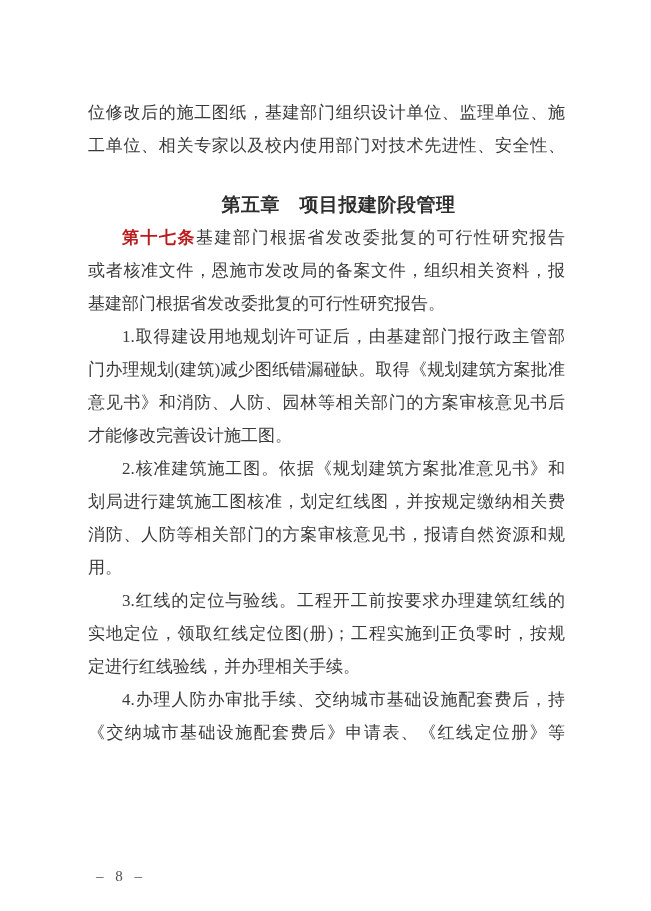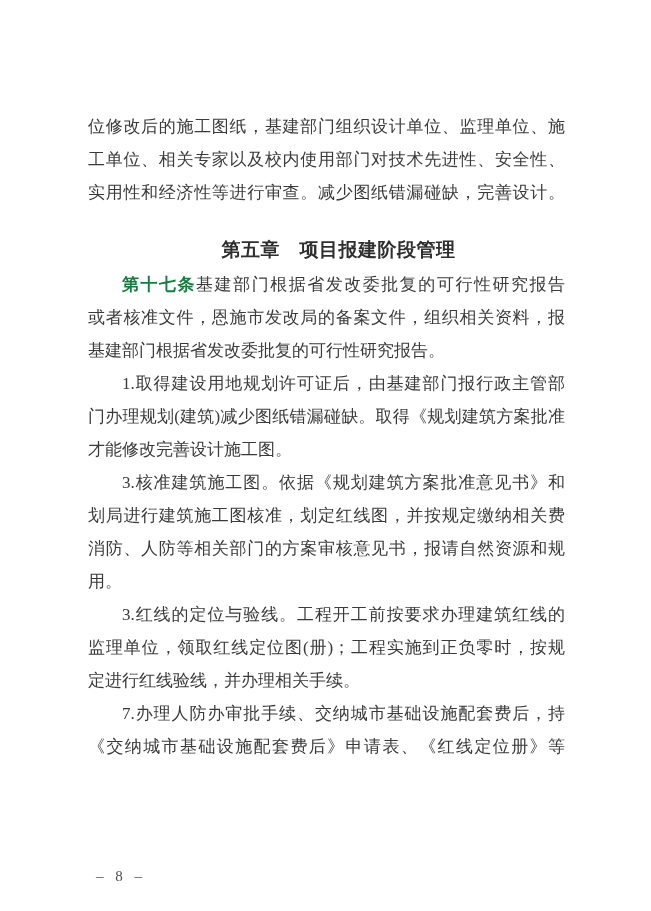--- a/index.html
+++ b/index.html
@@ -3,83 +3,83 @@
 <meta charset="utf-8">
 <style>
   html,body{margin:0;padding:0;}
   body{
     width:651px;height:911px;background:#ffffff;position:relative;
     font-family:"Liberation Serif","DejaVu Serif",serif;
     -webkit-font-smoothing:antialiased;
   }
   .page{position:absolute;inset:0;background:#ffffff;overflow:hidden;}
   .text-block{
-    position:absolute;left:88px;top:110px;width:477px;
+    position:absolute;left:88px;top:96px;width:477px;
     color:#3a3a3a;font-size:17px;line-height:33px;
   }
   section{margin:0;padding:0;}
   .line{
     text-align:justify;
     height:33px;overflow:hidden;
     word-break:break-all;
   }
   .line.j{text-align-last:justify;}
   .line.indent{text-indent:34px;}
-  .article-num{font-weight:bold;color:#15803d;}
+  .article-num{font-weight:bold;color:#b91c1c;}
   .heading{
     margin:26px 0 0 0;height:33px;line-height:33px;
     font-size:19px;font-weight:bold;color:#2e2e2e;
     text-align:center;text-indent:24px;letter-spacing:.5px;
-    font-family:Liberation Mono, monospace;
+    font-family:Liberation Serif, serif;
   }
   .pagenum{
     position:absolute;left:96px;top:866px;
     font-size:15px;line-height:20px;color:#4f4f4f;letter-spacing:4px;
   }
 </style>
 </head>
 <body>
 
 <div class="page">
   <main class="text-block">
 
     <section>
       <div class="line j">位修改后的施工图纸，基建部门组织设计单位、监理单位、施</div>
       <div class="line j">工单位、相关专家以及校内使用部门对技术先进性、安全性、</div>
-      <div class="line j">实用性和经济性等进行审查。减少图纸错漏碰缺，完善设计。</div>
     </section>
 
     <h2 class="heading">第五章　项目报建阶段管理</h2>
 
     <section>
       <div class="line j indent"><span class="article-num">第十七条</span><span>基建部门根据省发改委批复的可行性研究报告</span></div>
       <div class="line j">或者核准文件，恩施市发改局的备案文件，组织相关资料，报</div>
       <div class="line">基建部门根据省发改委批复的可行性研究报告。</div>
     </section>
 
     <section>
       <div class="line j indent">1.取得建设用地规划许可证后，由基建部门报行政主管部</div>
       <div class="line j">门办理规划(建筑)减少图纸错漏碰缺。取得《规划建筑方案批准</div>
+      <div class="line j">意见书》和消防、人防、园林等相关部门的方案审核意见书后</div>
       <div class="line">才能修改完善设计施工图。</div>
     </section>
 
     <section>
-      <div class="line j indent">3.核准建筑施工图。依据《规划建筑方案批准意见书》和</div>
+      <div class="line j indent">2.核准建筑施工图。依据《规划建筑方案批准意见书》和</div>
       <div class="line j">划局进行建筑施工图核准，划定红线图，并按规定缴纳相关费</div>
       <div class="line j">消防、人防等相关部门的方案审核意见书，报请自然资源和规</div>
       <div class="line">用。</div>
     </section>
 
     <section>
       <div class="line j indent">3.红线的定位与验线。工程开工前按要求办理建筑红线的</div>
-      <div class="line j">监理单位，领取红线定位图(册)；工程实施到正负零时，按规</div>
+      <div class="line j">实地定位，领取红线定位图(册)；工程实施到正负零时，按规</div>
       <div class="line">定进行红线验线，并办理相关手续。</div>
     </section>
 
     <section>
-      <div class="line j indent">7.办理人防办审批手续、交纳城市基础设施配套费后，持</div>
+      <div class="line j indent">4.办理人防办审批手续、交纳城市基础设施配套费后，持</div>
       <div class="line j">《交纳城市基础设施配套费后》申请表、《红线定位册》等</div>
     </section>
 
   </main>
 
   <footer class="pagenum">– 8 –</footer>
 </div>
 
 </body></html>

